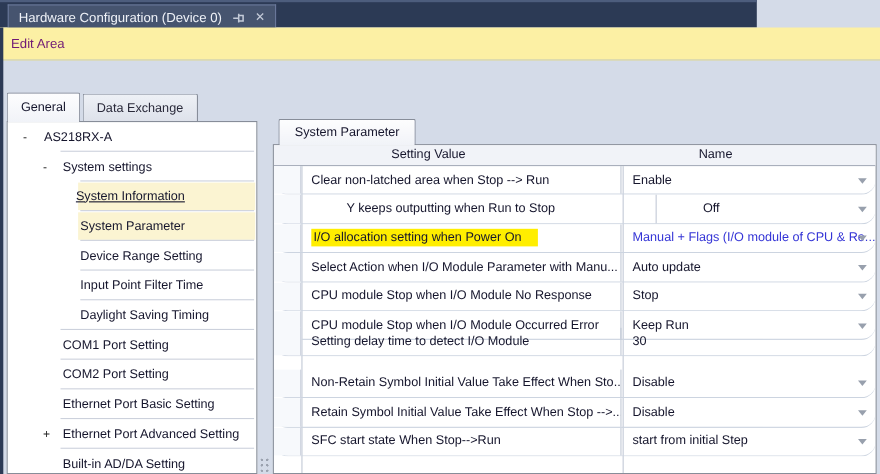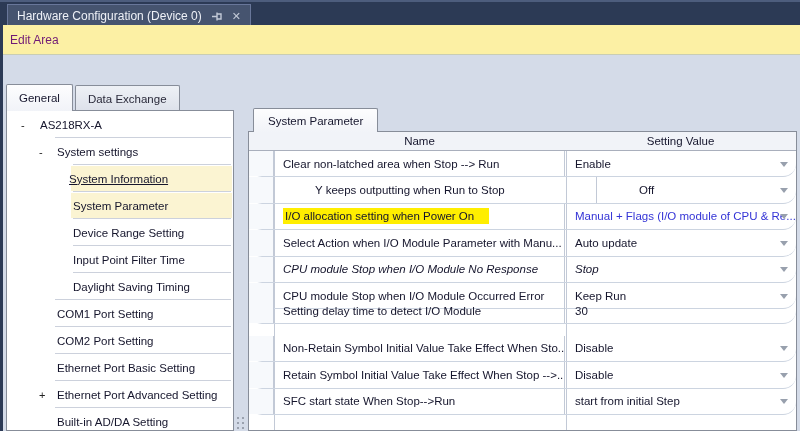--- a/index.html
+++ b/index.html
@@ -5,21 +5,21 @@
   * { margin:0; padding:0; box-sizing:border-box; }
   html,body { width:800px; height:431px; overflow:hidden; }
   body {
     font-family:"Liberation Sans", sans-serif;
     background:#d4dbe8;
     position:relative;
     color:#15152c;
   }
   
   .titlebar {
-    position:absolute; left:0; top:0; width:800px; height:25px;
+    position:absolute; left:0; top:0; width:688px; height:25px;
     background:#2c3a55; border-top:2px solid #4d5d7d;
   }
   .doc-tab {
     position:absolute; left:7px; top:2px; height:23px;
     background:#46546f; border:1px solid #69779a; border-bottom:none;
     display:flex; align-items:center; gap:9px; padding:0 9px;
     color:#eef1f7; font-size:12px; white-space:nowrap;
   }
   .doc-tab .ticon { color:#c3cad8; font-size:11px; line-height:1; cursor:pointer; }
   .doc-tab svg { display:block; }
@@ -175,22 +175,22 @@
   </div>
 
 <div class="grip"></div>
 
 <div class="param-tab">System Parameter</div>
 
 <div class="grid">
   <div class="grid-inner" id="grid-inner">
     <div class="ghead">
       <div class="hc" style="width:25px"></div>
+      <div class="hc" style="flex:1">Setting Value</div>
       <div class="hc" style="width:291px">Name</div>
-      <div class="hc" style="flex:1">Setting Value</div>
     </div>
     <div class="vline" style="left:25px; top:19px;"></div>
     <div class="vline" style="left:317px; top:19px;"></div>
   <div class="grow" style="top: 19px;">
         <div class="rowhdr"></div>
         <div class="ncell">Clear non-latched area when Stop --&gt; Run</div>
         <div class="vcell">
           <span>Enable</span>
           <span class="dd"></span>
         </div>
@@ -214,21 +214,21 @@
         </div>
       </div>
       <div class="grow" style="top: 98.2px;">
         <div class="rowhdr"></div>
         <div class="ncell">Select Action when I/O Module Parameter with Manu...</div>
         <div class="vcell">
           <span>Auto update</span>
           <span class="dd"></span>
         </div>
       </div>
-      <div class="grow" style="top: 124.6px; font-style: italic;">
+      <div class="grow" style="top: 124.6px;">
         <div class="rowhdr"></div>
         <div class="ncell">CPU module Stop when I/O Module No Response</div>
         <div class="vcell">
           <span>Stop</span>
           <span class="dd"></span>
         </div>
       </div>
       <div class="grow" style="top: 151px;">
         <div class="rowhdr"></div>
         <div class="ncell">CPU module Stop when I/O Module Occurred Error</div>

